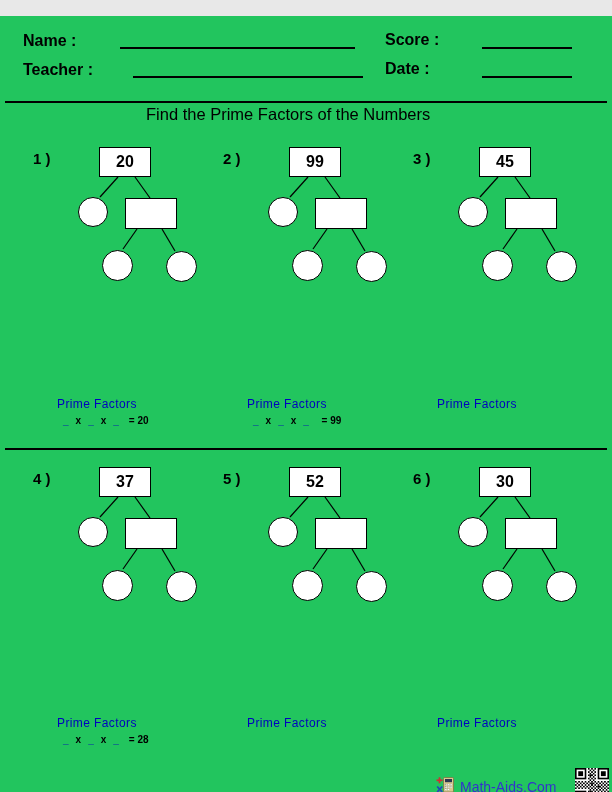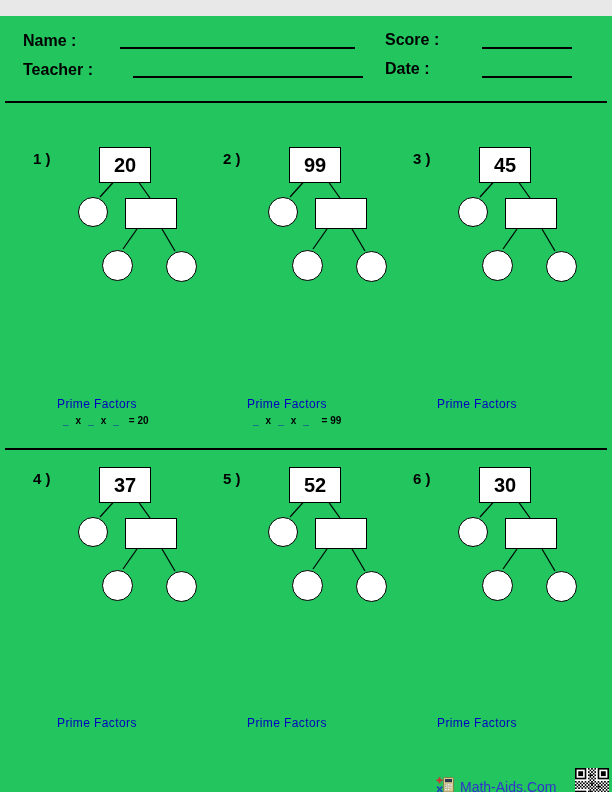--- a/index.html
+++ b/index.html
@@ -13,23 +13,23 @@
   .abs { position: absolute; }
   .hlabel { position: absolute; font-weight: bold; font-size: 16px; }
   .uline { position: absolute; height: 2px; background: #000; }
   .rule { position: absolute; left: 5px; width: 602px; height: 2px; background: #000; }
   .title { position: absolute; left: 146px; top: 89px; font-size: 16.5px; }
 
   .cell { position: absolute; width: 190px; height: 160px; }
   .cell svg.lines { position: absolute; left: 0; top: 0; }
   .plabel { position: absolute; left: 13px; top: 14px; font-size: 15px; font-weight: bold; }
   .box { position: absolute; border: 1.5px solid #000; background: #fff; }
-  .toprect { left: 79px; top: 11px; width: 52px; height: 36px;
+  .toprect { left: 79px; top: 11px; width: 52px; height: 30px;
              display: flex; align-items: center; justify-content: center;
-             font-weight: bold; font-size: 20px; }
+             font-weight: bold; font-size: 16px; }
   .midrect { left: 105px; top: 62px; width: 52px; height: 31px; }
   .circ { position: absolute; border: 1.5px solid #000; border-radius: 50%; background: #fff; }
   .c1 { left: 58px;  top: 61px;  width: 30px; height: 30px; }
   .c2 { left: 82px;  top: 114px; width: 31px; height: 31px; }
   .c3 { left: 146px; top: 115px; width: 31px; height: 31px; }
 
   .pf { position: absolute; color: #0000C0; font-weight: normal; font-size: 12px; letter-spacing: .4px; }
   .eq { position: absolute; font-size: 10px; font-weight: bold; white-space: nowrap; }
   .eq .u   { color: #0000C0; }
   .eq .t   { color: #000; margin: 0 7px; }
@@ -45,20 +45,21 @@
   <div class="hlabel" style="left:23px;top:16px">Name :</div>
   <div class="uline" style="left:120px;top:31px;width:235px"></div>
   <div class="hlabel" style="left:385px;top:15px">Score :</div>
   <div class="uline" style="left:482px;top:31px;width:90px"></div>
   <div class="hlabel" style="left:23px;top:45px">Teacher :</div>
   <div class="uline" style="left:133px;top:60px;width:230px"></div>
   <div class="hlabel" style="left:385px;top:44px">Date :</div>
   <div class="uline" style="left:482px;top:60px;width:90px"></div>
 
   <div class="rule" style="top:85px"></div>
+  <div class="title">Find the Prime Factors of the Numbers</div>
 
   <div class="cell" style="left:20px;top:120px">
     <svg class="lines" width="190" height="160" viewBox="0 0 190 160">
       <line x1="98" y1="41" x2="80" y2="61" stroke="#000" stroke-width="1.2"></line>
       <line x1="115" y1="41" x2="130" y2="62" stroke="#000" stroke-width="1.2"></line>
       <line x1="117" y1="93" x2="103" y2="113" stroke="#000" stroke-width="1.2"></line>
       <line x1="142" y1="93" x2="155" y2="115" stroke="#000" stroke-width="1.2"></line>
     </svg>
     <div class="plabel">1 )</div>
     <div class="box toprect">
@@ -161,20 +162,23 @@
     <div class="box toprect">
         <span>30</span>
       </div>
     <div class="circ c1"></div>
     <div class="box midrect"></div>
     <div class="circ c2"></div>
     <div class="circ c3"></div>
   </div>
 
   <div class="pf" style="left:57px;top:700px">Prime Factors</div>
+  <div class="eq" style="left:63px;top:718px">
+    <span class="u">_</span><span class="t">x</span><span class="u">_</span><span class="t">x</span><span class="u">_</span><span class="res">= 28</span>
+  </div>
   <div class="pf" style="left:247px;top:700px">Prime Factors</div>
   <div class="pf" style="left:437px;top:700px">Prime Factors</div>
 
   <svg class="abs" style="left:436px;top:760px" width="18" height="18" viewBox="0 0 18 18">
     <rect x="7.5" y="1.5" width="10" height="14.5" rx="1" fill="#D9C98F" stroke="#7a6a3a" stroke-width="0.7"></rect>
     <rect x="9" y="3" width="7" height="3.2" fill="#2a3550"></rect>
     <rect x="9" y="8" width="1.8" height="1.4" fill="#fff" stroke="#999" stroke-width="0.3"></rect>
     <rect x="11.6" y="8" width="1.8" height="1.4" fill="#fff" stroke="#999" stroke-width="0.3"></rect>
     <rect x="14.2" y="8" width="1.8" height="1.4" fill="#fff" stroke="#999" stroke-width="0.3"></rect>
     <rect x="9" y="10.4" width="1.8" height="1.4" fill="#fff" stroke="#999" stroke-width="0.3"></rect>

